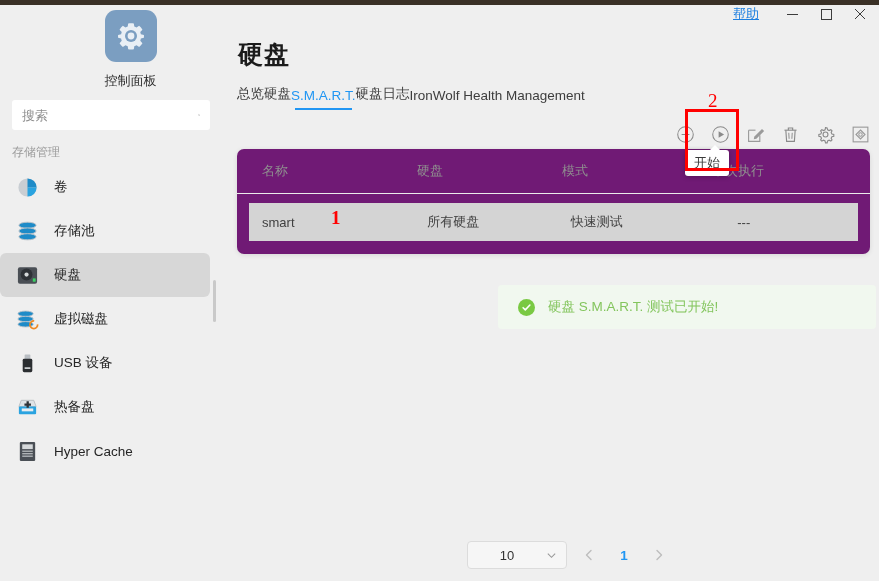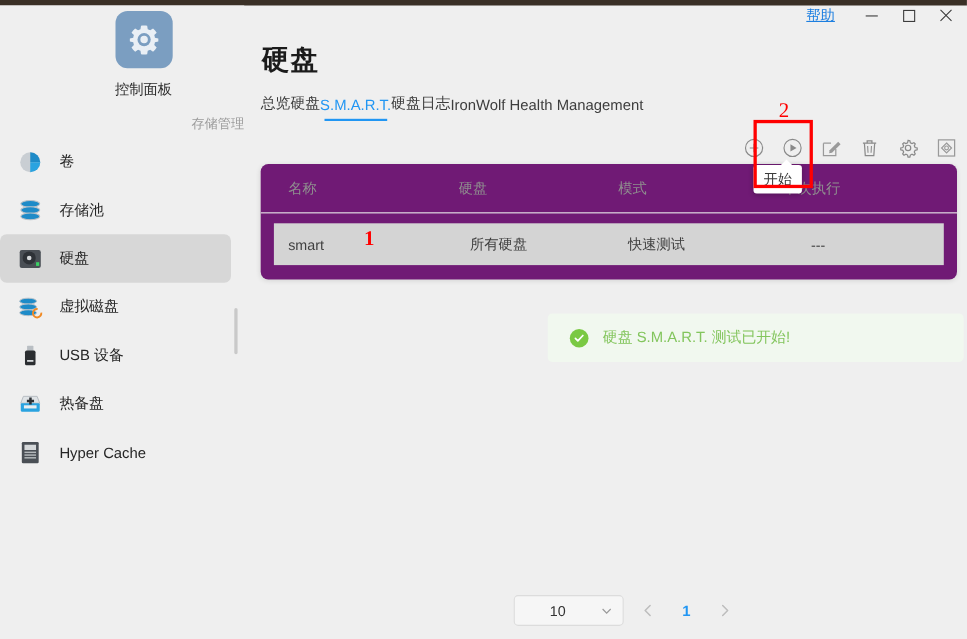--- a/index.html
+++ b/index.html
@@ -77,21 +77,21 @@
   }
   .search-box input {
     border: none; outline: none; flex: 1;
     font-size: 13px; color: #3b3b3b;
     background: transparent;
     font-family: "Liberation Sans", sans-serif;
   }
   .search-box input::placeholder { color: #8d8d8d; }
   .section-title {
     margin: 14px 0 4px 12px;
-    font-size: 12px; color: #9b9b9b; text-align: right;
+    font-size: 12px; color: #9b9b9b;
   }
   .nav-item {
     height: 44px; margin: 0 12px 0 0;
     display: flex; align-items: center;
     padding-left: 14px; gap: 14px;
     border-radius: 6px;
     cursor: pointer;
   }
   .nav-item.active { background: #d7d7d7; }
   .nav-item .nav-label { font-size: 13.5px; color: #262626; }
@@ -279,20 +279,27 @@
         <svg width="32" height="32" viewBox="0 0 32 32">
           <path fill="#e9eff5" d="M16 3.2c1 0 1.9.1 2.8.3l.5 3.1c.8.25 1.55.57 2.22 1.0l2.6-1.77c1.35 1.05 2.5 2.35 3.33 3.83l-2.2 2.27c.3.75.5 1.53.6 2.35l3.05.72c.05.45.07.92.07 1.4 0 .48-.02.95-.07 1.4l-3.05.72c-.1.82-.3 1.6-.6 2.35l2.2 2.27c-.83 1.48-1.98 2.78-3.33 3.83l-2.6-1.77c-.67.43-1.42.75-2.22 1.0l-.5 3.1c-.9.2-1.8.3-2.8.3s-1.9-.1-2.8-.3l-.5-3.1c-.8-.25-1.55-.57-2.22-1.0l-2.6 1.77c-1.35-1.05-2.5-2.35-3.33-3.83l2.2-2.27c-.3-.75-.5-1.53-.6-2.35l-3.05-.72c-.05-.45-.07-.92-.07-1.4 0-.48.02-.95.07-1.4l3.05-.72c.1-.82.3-1.6.6-2.35l-2.2-2.27c.83-1.48 1.98-2.78 3.33-3.83l2.6 1.77c.67-.43 1.42-.75 2.22-1.0l.5-3.1c.9-.2 1.8-.3 2.8-.3z"></path>
           <circle cx="16" cy="16" r="6" fill="#7b9ec1"></circle>
           <circle cx="16" cy="16" r="3.4" fill="#e9eff5"></circle>
         </svg>
       </div>
       <div class="app-logo-label">控制面板</div>
     </div>
 
 
+    <div class="search-box">
+      <input type="text" placeholder="搜索" style="">
+      <svg width="16" height="16" viewBox="0 0 20 20">
+        <circle cx="8.5" cy="8.5" r="5.6" stroke="#3a3a3a" stroke-width="1.4" fill="none"></circle>
+        <path d="M12.7 12.7 L18 18" stroke="#3a3a3a" stroke-width="1.5" fill="none" stroke-linecap="round"></path>
+      </svg>
+    </div>
 
     <div class="section-title">存储管理</div>
 
     <div class="nav-item">
       <span class="nav-icon">
         <svg width="23" height="23" viewBox="0 0 24 24">
           <circle cx="12" cy="12" r="9.5" fill="#c9ced3"></circle>
           <path d="M12 12 L12 2.5 A9.5 9.5 0 0 1 21.5 12 Z" fill="#1e8bc8"></path>
           <path d="M12 12 L21.5 12 A9.5 9.5 0 0 1 12 21.5 Z" fill="#2aa3e0"></path>
         </svg>

